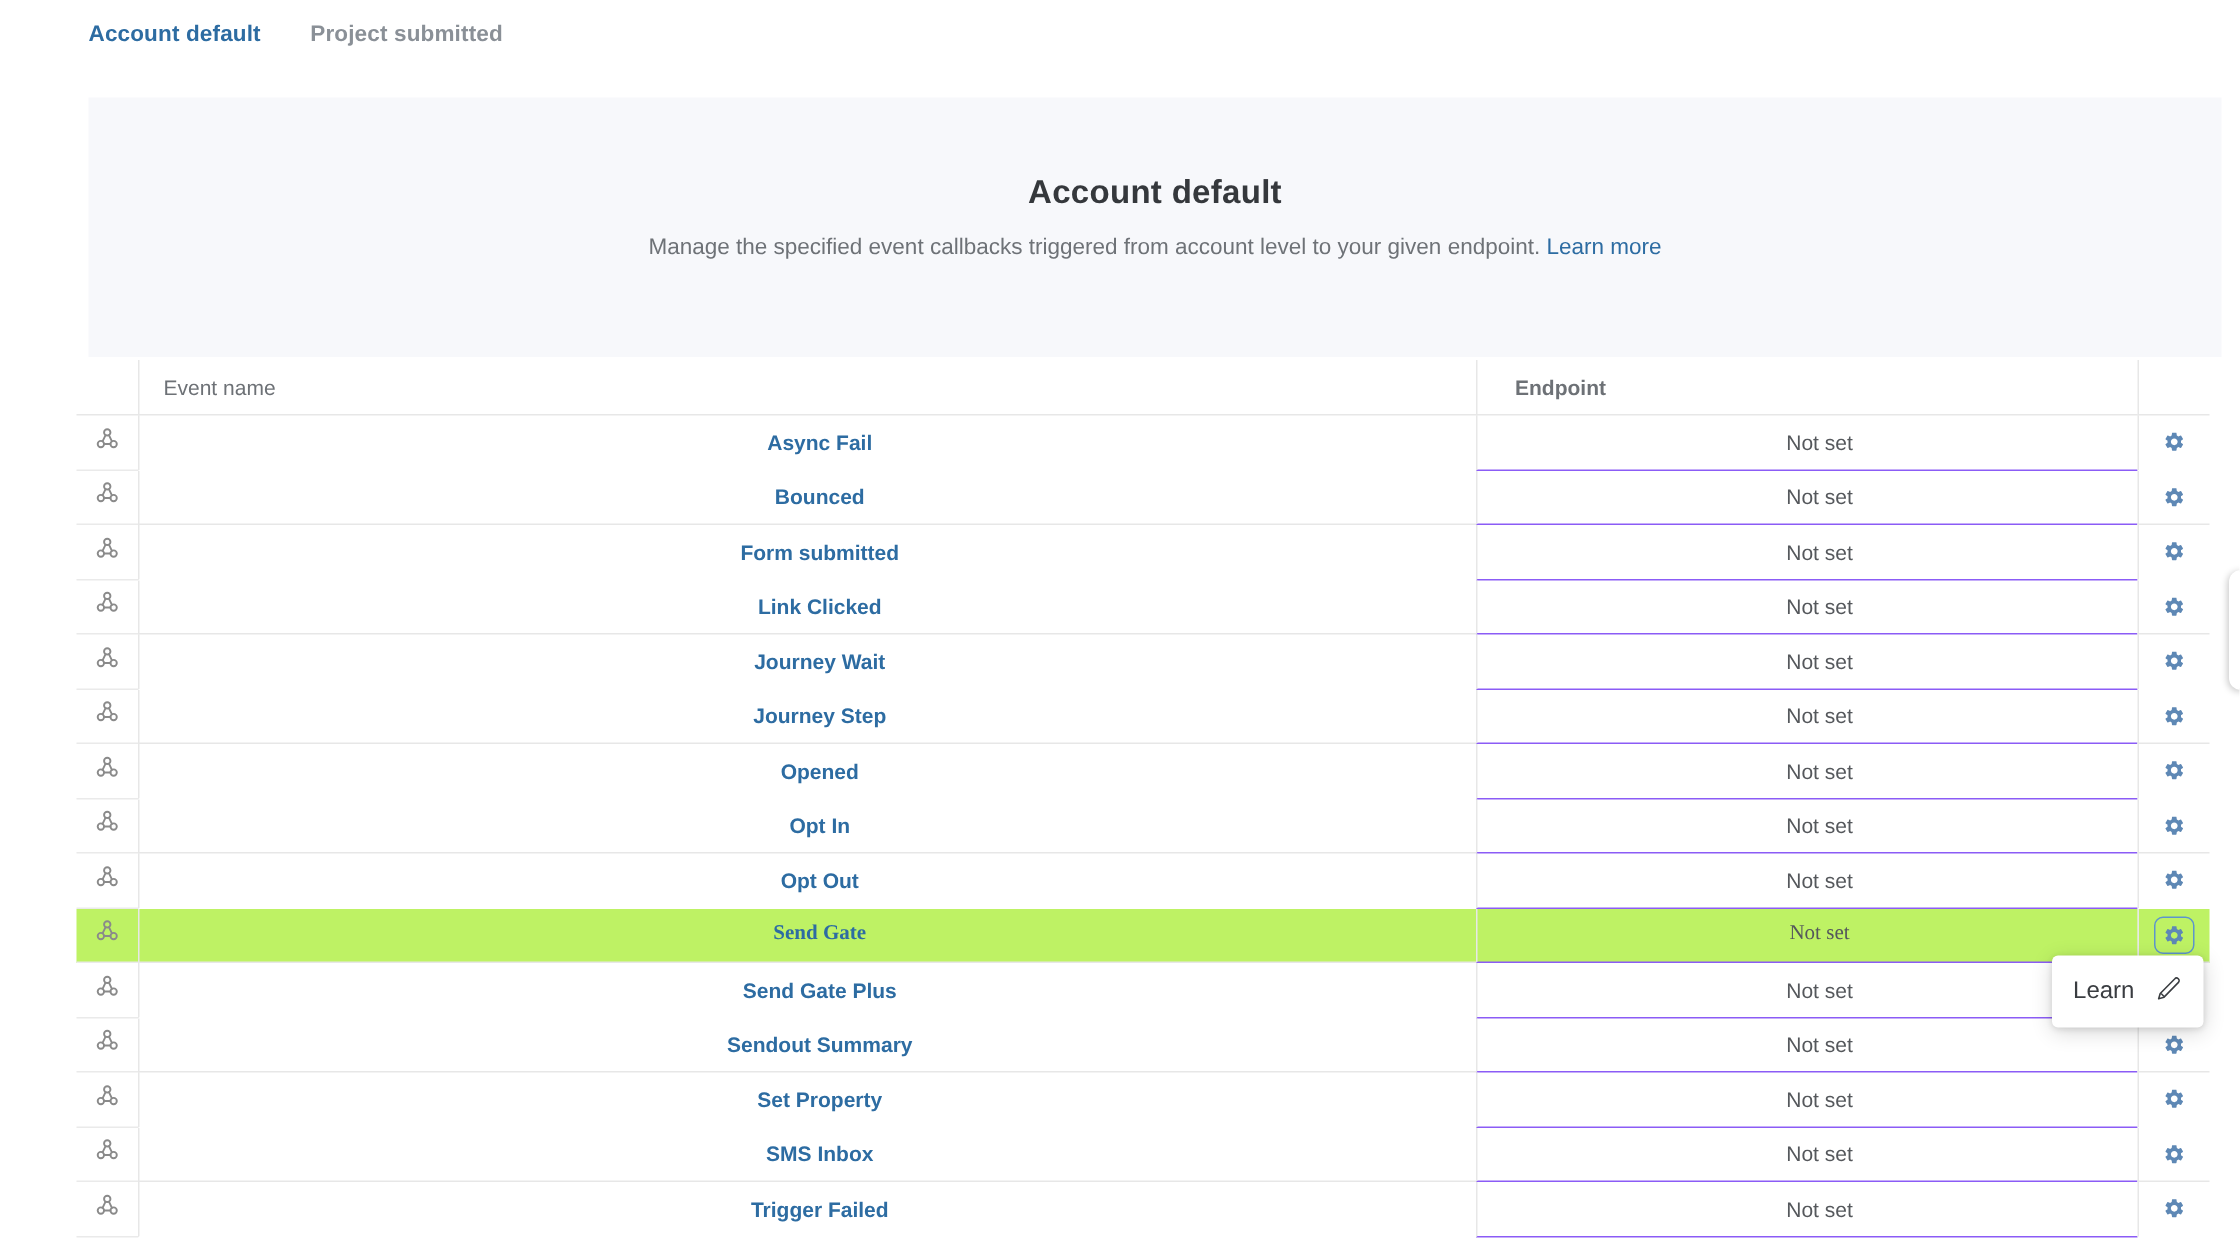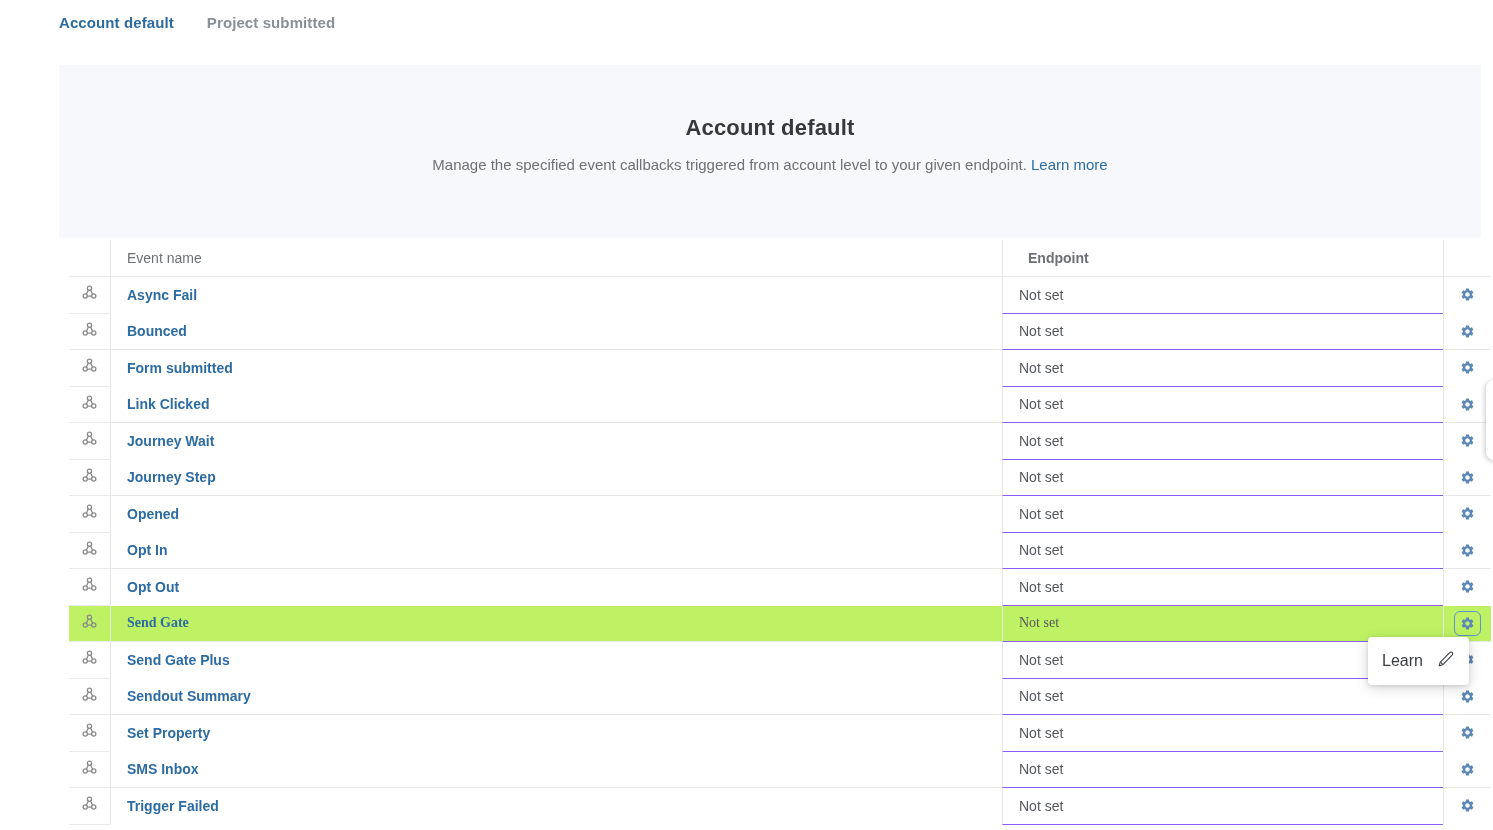--- a/index.html
+++ b/index.html
@@ -12,31 +12,31 @@
   .tab.active { color: #2d6ca2; }
 
   
   .header-panel { position: absolute; left: 59px; top: 65px; width: 1422px; height: 173px;
     background: #f7f8fb; text-align: center; }
   .header-title { margin-top: 50px; font-size: 22px; font-weight: bold; color: #35383c; letter-spacing: .2px; }
   .header-desc { margin-top: 15px; font-size: 15px; color: #6e7277; }
   .learn-more { color: #2d6ca2; cursor: pointer; text-decoration: none; }
 
   
-  .table { position: absolute; left: 69px; top: 240px; width: 1422px; }
+  .table { position: absolute; left: 51px; top: 240px; width: 1422px; }
   .thead { display: flex; height: 37px; }
   .thead > div { border-bottom: 1px solid #e7e7e7; display: flex; align-items: center; }
   .th-label { font-size: 14px; color: #6d7176; }
   .col-icon { width: 41px; flex: none; }
   .col-name { width: 892px; flex: none; border-left: 1px solid #e7e7e7; padding-left: 16px; }
   .col-endpoint { width: 441px; flex: none; border-left: 1px solid #e7e7e7; padding-left: 25px; font-weight: bold; }
   .col-gear { width: 48px; flex: none; border-left: 1px solid #e7e7e7; }
 
   .row { display: flex; height: 36.5px; }
-  .cell { display: flex; align-items: center; height: 100%; }
+  .cell { display: flex; align-items: center; height: 100%; justify-content: center; }
   .icon-cell { width: 41px; flex: none; justify-content: center; border-bottom: 1px solid #eaeaea; }
   .name-cell { width: 892px; flex: none; border-left: 1px solid #e7e7e7; padding-left: 16px;
     border-bottom: 1px solid transparent; }
   .endpoint-cell { width: 441px; flex: none; border-left: 1px solid #e7e7e7; padding-left: 16px;
     border-bottom: 1px solid #8b5cf6; }
   .gear-cell { width: 48px; flex: none; border-left: 1px solid #e7e7e7; justify-content: center;
     border-bottom: 1px solid transparent; }
   .row:nth-child(even) .name-cell, .row:nth-child(even) .gear-cell { border-bottom-color: #e7e7e7; }
   .row.highlighted .cell { background: #bef264; font-family: Liberation Serif, serif; }
 

